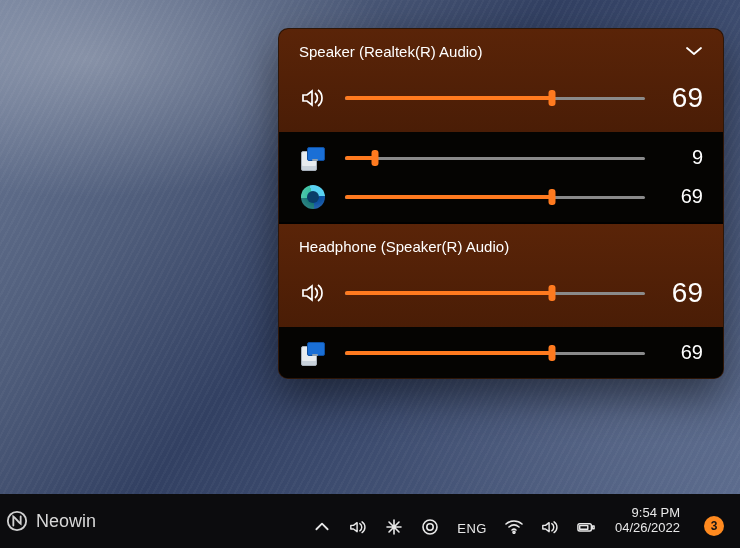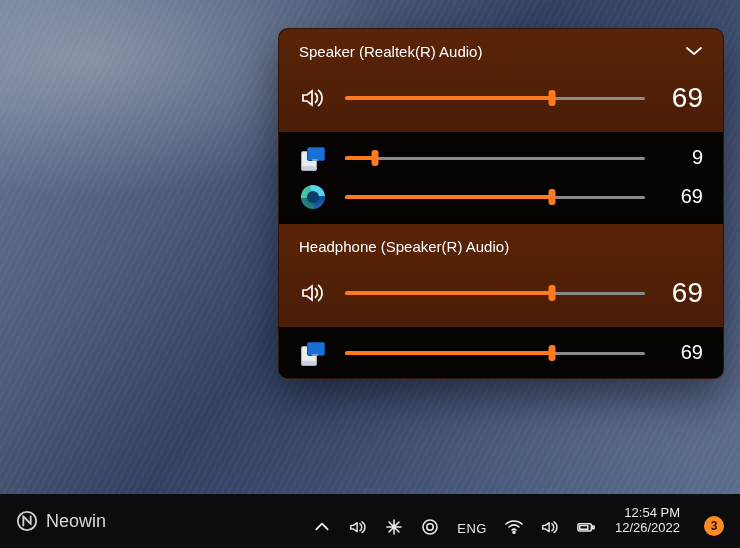--- a/index.html
+++ b/index.html
@@ -61,21 +61,21 @@
     background:conic-gradient(from 205deg,#0b6f6e 0 60deg,#37c0a0 60deg 140deg,#58d2f2 140deg 240deg,#0a4fa0 240deg 330deg,#0b6f6e 330deg 360deg);
     box-shadow:inset 3px -3px 6px rgba(255,255,255,0.15);
     position:relative;}
   .edge::after{content:"";position:absolute;left:6px;top:6px;width:12px;height:12px;border-radius:50%;background:#0b3d68;}
 
   .sep{height:2px;background:#000;}
 
   
   .taskbar{position:absolute;left:0;bottom:0;width:740px;height:54px;background:#0c0c0e;
     display:flex;align-items:center;color:#e8e8e8;}
-  .neowin{display:flex;align-items:center;gap:8px;padding-left:16px;font-size:18px;color:#d8d8d8;justify-content:center;}
+  .neowin{display:flex;align-items:center;gap:8px;padding-left:6px;font-size:18px;color:#d8d8d8;justify-content:center;}
   .neowin-logo{width:22px;height:22px;}
   .tb-spacer{flex:1;}
   .tray{display:flex;align-items:flex-end;gap:18px;padding:0 6px;}
   .tray .ic{width:18px;height:18px;display:flex;align-items:center;justify-content:center;}
   .tray svg *{stroke:#e8e8e8;fill:none;stroke-width:1.6;stroke-linecap:round;stroke-linejoin:round;}
   .lang{font-size:13px;letter-spacing:.5px;}
   .clock{display:flex;flex-direction:column;align-items:flex-end;line-height:1.15;font-size:13px;padding:0 6px 0 2px;}
   .notif{width:20px;height:20px;border-radius:50%;background:#ff8a1f;color:#141414;font-size:12px;font-weight:600;
     display:flex;align-items:center;justify-content:center;margin-right:10px;}
 </style>
@@ -234,18 +234,18 @@
         </svg>
     </span>
     <span class="ic">
       <svg viewBox="0 0 20 12">
           <rect x="1" y="2" width="15" height="8" rx="2"></rect>
           <rect x="17" y="4.5" width="2" height="3" fill="#e8e8e8" stroke="none"></rect>
           <rect x="3" y="4" width="9" height="4" fill="#e8e8e8" stroke="none"></rect>
         </svg>
     </span>
     <div class="clock">
-      <span>12:54 PM</span>
-      <span>12/26/2022</span>
+      <span>9:54 PM</span>
+      <span>04/26/2022</span>
     </div>
     <span class="notif">3</span>
   </div>
 </div>
 
 </body></html>

